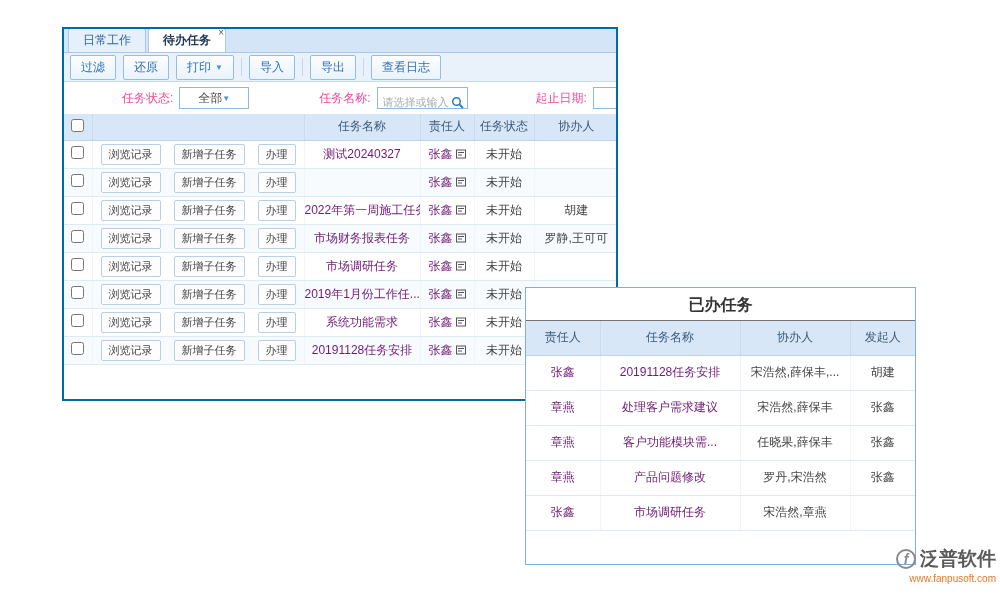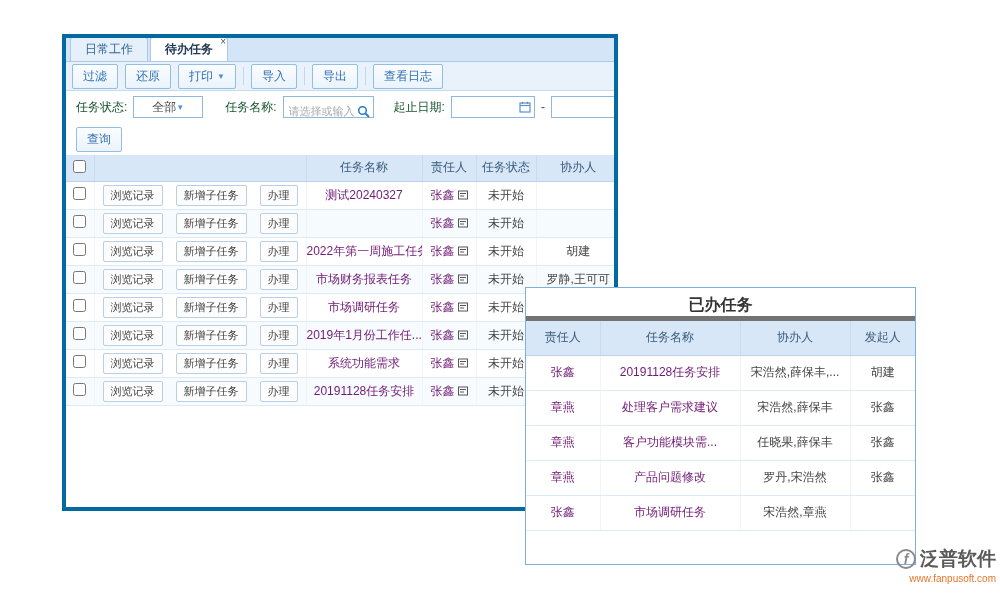--- a/index.html
+++ b/index.html
@@ -1,21 +1,21 @@
 <!DOCTYPE html>
 <html><head>
 <meta charset="utf-8">
 <style>
   * { margin:0; padding:0; box-sizing:border-box; }
   html,body { width:1000px; height:600px; background:#ffffff; overflow:hidden;
     font-family:"Liberation Sans","DejaVu Sans",sans-serif; font-size:12px; color:#444; }
 
   
-  .main-panel { position:absolute; left:62px; top:34px; width:556px; height:477px;
-    background:#fff; border:4px solid #0369a1; z-index:1; overflow:hidden; }
+  .main-panel { position:absolute; left:62px; top:27px; width:556px; height:374px;
+    background:#fff; border:2px solid #0369a1; z-index:1; overflow:hidden; }
 
   .tabbar { height:24px; background:#d3e5f6; border-bottom:1px solid #aac9e8;
     display:flex; align-items:flex-end; padding-left:4px; }
   .tab { padding:3px 14px; margin-right:2px; color:#336699; cursor:pointer;
     border:1px solid #aac9e8; border-bottom:none; background:#e6f0fa;
     border-radius:3px 3px 0 0; position:relative; }
   .tab.active { background:#ffffff; color:#223a55; font-weight:bold; }
   .tab-close { position:absolute; top:-1px; right:1px; font-size:10px; color:#555;
     line-height:10px; cursor:pointer; font-weight:normal; }
 
@@ -23,21 +23,21 @@
     display:flex; align-items:center; padding:0 6px; gap:7px; }
   .btn { display:inline-flex; align-items:center; gap:4px; padding:3px 10px;
     background:linear-gradient(#fbfdff,#eaf3fc); border:1px solid #93bde3;
     color:#3070b3; border-radius:2px; font-size:12px; cursor:pointer;
     font-family:inherit; }
   .tb-sep { width:1px; height:18px; background:#c2d8ee; }
   .caret { font-size:8px; color:#4a90d9; }
 
   .filterrow { height:32px; display:flex; align-items:center; padding-left:10px;
     white-space:nowrap; overflow:hidden; }
-  .lbl { color:#14532d; margin-right:6px; }
+  .lbl { color:#ec4899; margin-right:6px;margin-left:48px; }
   .selectbox { width:106px; height:22px; border:1px solid #8fb8de; background:#fff;
     display:inline-flex; align-items:center; justify-content:space-between;
     padding:0 18px; margin-right:22px; cursor:pointer; }
   .inputwrap { width:92px; height:22px; border:1px solid #8fb8de; background:#fff;
     display:inline-flex; align-items:center; padding:8px 3px 0 5px; margin-right:20px; }
   .inputwrap input { border:none; outline:none; width:68px; font-size:11px;
     font-family:inherit; color:#444; }
   .inputwrap input::placeholder { color:#aaa; }
   .datewrap { width:84px; height:22px; border:1px solid #8fb8de; background:#fff;
     display:inline-flex; align-items:center; justify-content:space-between;
@@ -61,21 +61,21 @@
     color:#444; border-radius:2px; font-size:11px; cursor:pointer; font-family:inherit; }
   .link { color:#701a75; cursor:pointer; text-decoration:none; }
   .owner-cell { display:inline-flex; align-items:center; gap:3px; }
 
   input[type=checkbox] { width:13px; height:13px; cursor:pointer; }
 
   
   .done-panel { position:absolute; left:525px; top:287px; width:391px; height:278px;
     background:#fff; border:1px solid #7fb0dd; z-index:2; overflow:hidden; }
   .done-title { height:33px; line-height:33px; text-align:center; font-size:16px;
-    font-weight:bold; color:#333; background:#fff; border-bottom:5px solid #737373; }
+    font-weight:bold; color:#333; background:#fff; border-bottom:1px solid #737373; }
   .done-table { width:389px; }
   .done-table th { height:34px; background:#d7e7f7; color:#3a5a7a; font-weight:normal;
     border-bottom:1px solid #b9d4ec; border-right:1px solid #c6dcf0; }
   .done-table th:last-child { border-right:none; }
   .done-table td { height:35px; border-bottom:1px solid #dcebf7;
     border-right:1px solid #eef5fb; text-align:center; overflow:hidden; white-space:nowrap; }
   .done-table td:last-child { border-right:none; }
 
   
   .watermark { position:absolute; left:866px; top:546px; z-index:3; width:130px;
@@ -156,25 +156,20 @@
     <span class="dash">-</span>
     <div class="datewrap">
       <input type="text" style="">
       <svg class="icon-svg" width="12" height="12" viewBox="0 0 12 12">
         <rect x="1" y="2" width="10" height="9" fill="none" stroke="#5b92c9" stroke-width="1.2"></rect>
         <line x1="1" y1="4.5" x2="11" y2="4.5" stroke="#5b92c9" stroke-width="1.2"></line>
       </svg>
     </div>
   </div>
 
-  <div class="queryrow">
-    <button class="btn">
-      <span>查询</span>
-    </button>
-  </div>
 
   <table class="main-table">
     <colgroup>
       <col style="width:28px">
         <col style="width:212px">
         <col style="width:116px">
       <col style="width:54px">
         <col style="width:60px">
         <col style="width:84px">
     </colgroup>

